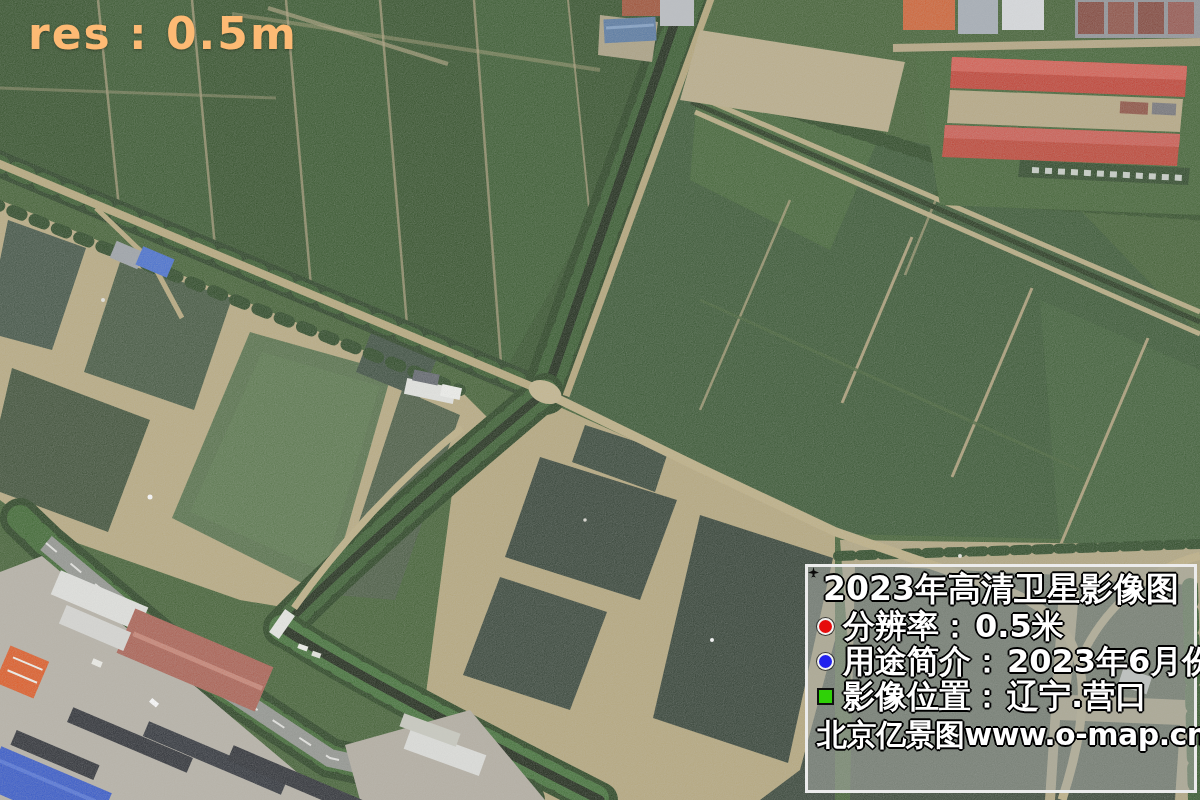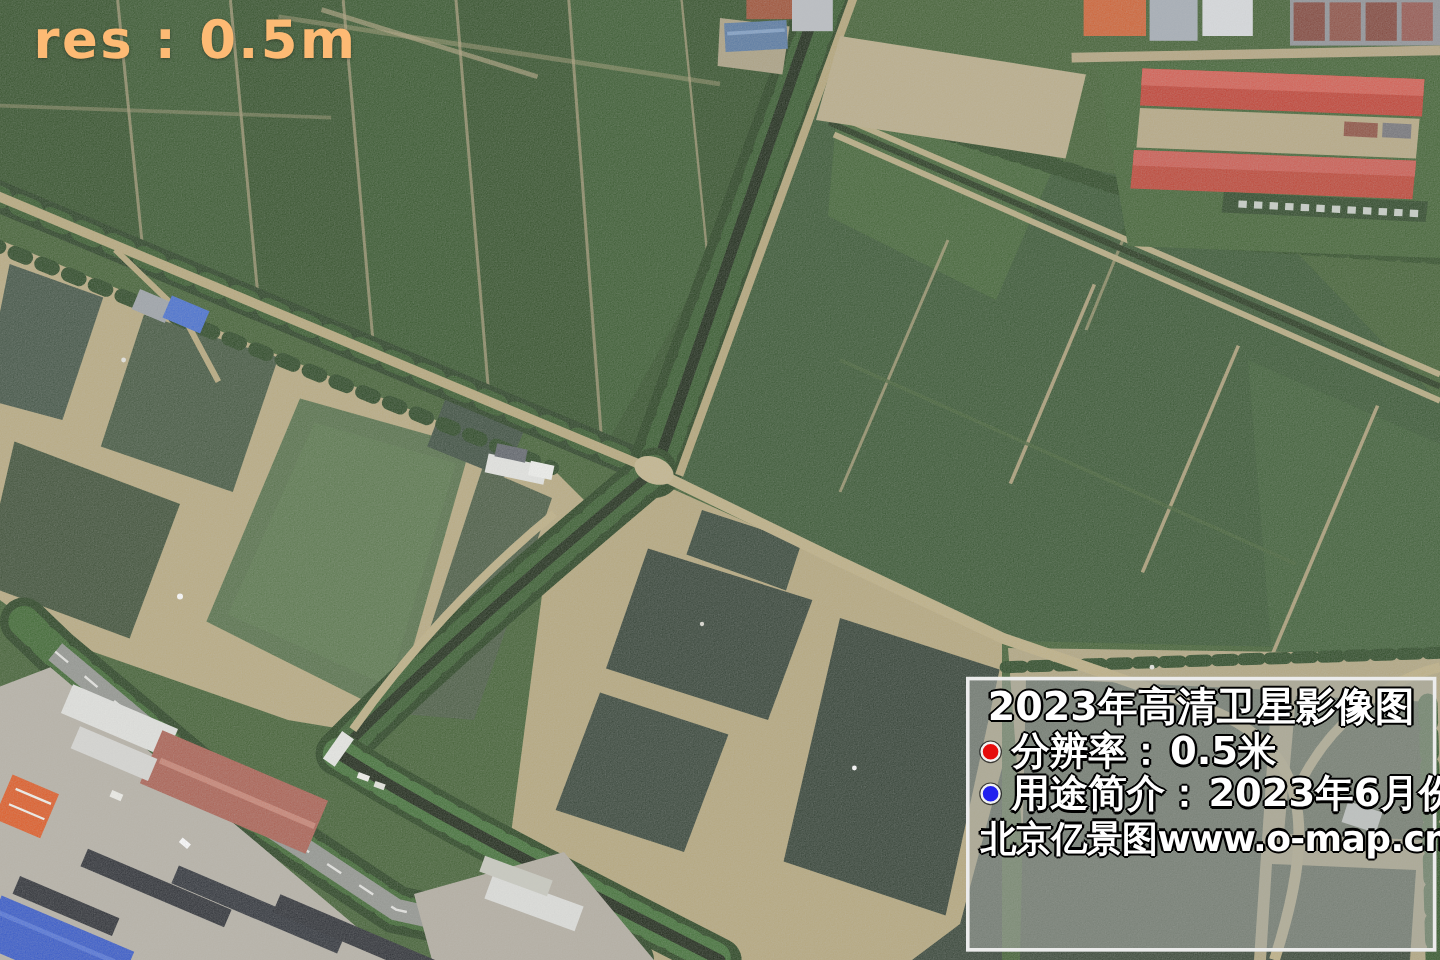--- a/index.html
+++ b/index.html
@@ -235,18 +235,26 @@
     <div class="panel-row">
       <span class="dot" style="background: rgb(230, 12, 12);"></span>
       <span class="txt outl"><span>分辨率：</span><span class="val">0.5米</span></span>
     </div>
 
     <div class="panel-row">
       <span class="dot" style="background: rgb(33, 33, 238);"></span>
       <span class="txt outl"><span>用途简介：</span><span class="val">2023年6月份</span></span>
     </div>
 
+    <div class="panel-row">
+      <span class="sq" style="background: rgb(47, 209, 7);">
+        <svg width="11" height="11" viewBox="0 0 10 10">
+          <path d="M5 0 L5.9 3.4 L10 5.3 L5.9 6.1 L5.9 7.9 L7.2 9.6 L5 8.9 L2.8 9.6 L4.1 7.9 L4.1 6.1 L0 5.3 L4.1 3.4 Z" fill="#0a0a0a"></path>
+        </svg>
+      </span>
+      <span class="txt outl"><span>影像位置：</span><span class="val">辽宁.营口</span></span>
+    </div>
 
 
     <div class="watermark outl">北京亿景图www.o-map.cn</div>
   </div>
 
 </div>
 
 </body></html>

